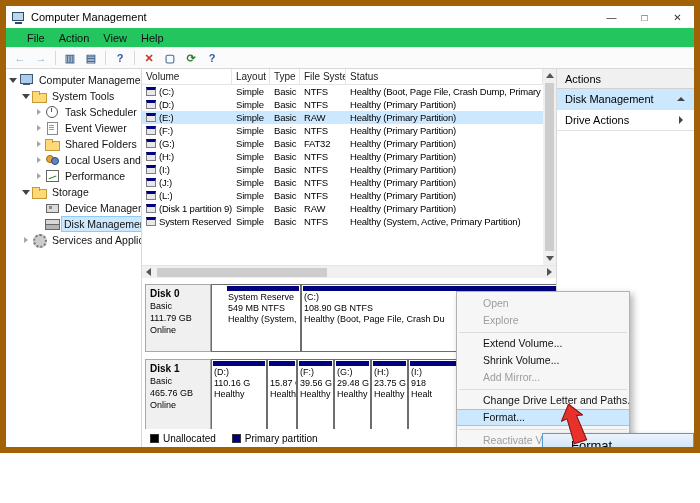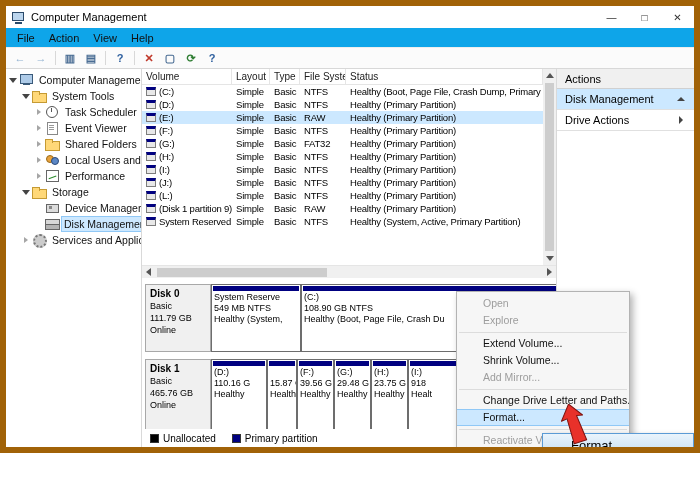--- a/index.html
+++ b/index.html
@@ -9,21 +9,21 @@
   
   .titlebar{height:22px;background:#fff;display:flex;align-items:center;flex:none;}
   .app-icon{width:14px;height:13px;margin:0 5px 0 6px;position:relative;flex:none;}
   .app-icon .scr{position:absolute;left:0;top:1px;width:12px;height:9px;border:1px solid #2a4a6a;background:#bcd6ee;display:block;}
   .app-icon .base{position:absolute;left:3px;top:11px;width:7px;height:2px;background:#2a4a6a;display:block;}
   .title-text{font-size:11px;color:#000;}
   .win-buttons{margin-left:auto;display:flex;height:22px;}
   .win-btn{width:33px;height:22px;display:flex;align-items:center;justify-content:center;font-size:10px;color:#333;}
 
   
-  .menubar{height:19px;background:#0ea5e9;display:flex;align-items:center;padding-left:4px;flex:none;}
+  .menubar{height:19px;background:#22c55e;display:flex;align-items:center;padding-left:14px;flex:none;}
   .menu-item{font-size:11px;padding:2px 7px;color:#111;}
 
   
   .toolbar{height:22px;background:#fbfbfb;border-top:1px solid #eee;border-bottom:1px solid #d8d8d8;display:flex;align-items:center;padding-left:4px;gap:1px;flex:none;}
   .tool-btn{width:20px;height:18px;display:flex;align-items:center;justify-content:center;}
   .tool-glyph{font-size:11px;font-weight:bold;line-height:1;}
   .tool-sep{width:1px;height:14px;background:#d8d8d8;margin:0 3px;}
 
   
   .main{flex:1;display:flex;min-height:0;}
@@ -380,21 +380,21 @@
       <div class="disk-pane">
         <div>
             <div class="disk-row d0">
               <div class="disk-label">
                 <div class="dname">Disk 0</div>
                 <div>Basic</div>
                 <div>111.79 GB</div>
                 <div>Online</div>
               </div>
               <div class="parts">
-                <div class="part" style="width: 90px;">
+                <div class="part" style="width: 90px; padding-left: 14px;">
                   <div class="stripe" style="background: rgb(0, 0, 128);"></div>
                   <div class="ptext">
                     <div>System Reserve</div>
                     <div>549 MB NTFS</div>
                     <div>Healthy (System,</div>
                   </div>
                 </div>
                 <div class="part" style="width: 262px;">
                   <div class="stripe" style="background: rgb(0, 0, 128);"></div>
                   <div class="ptext">

